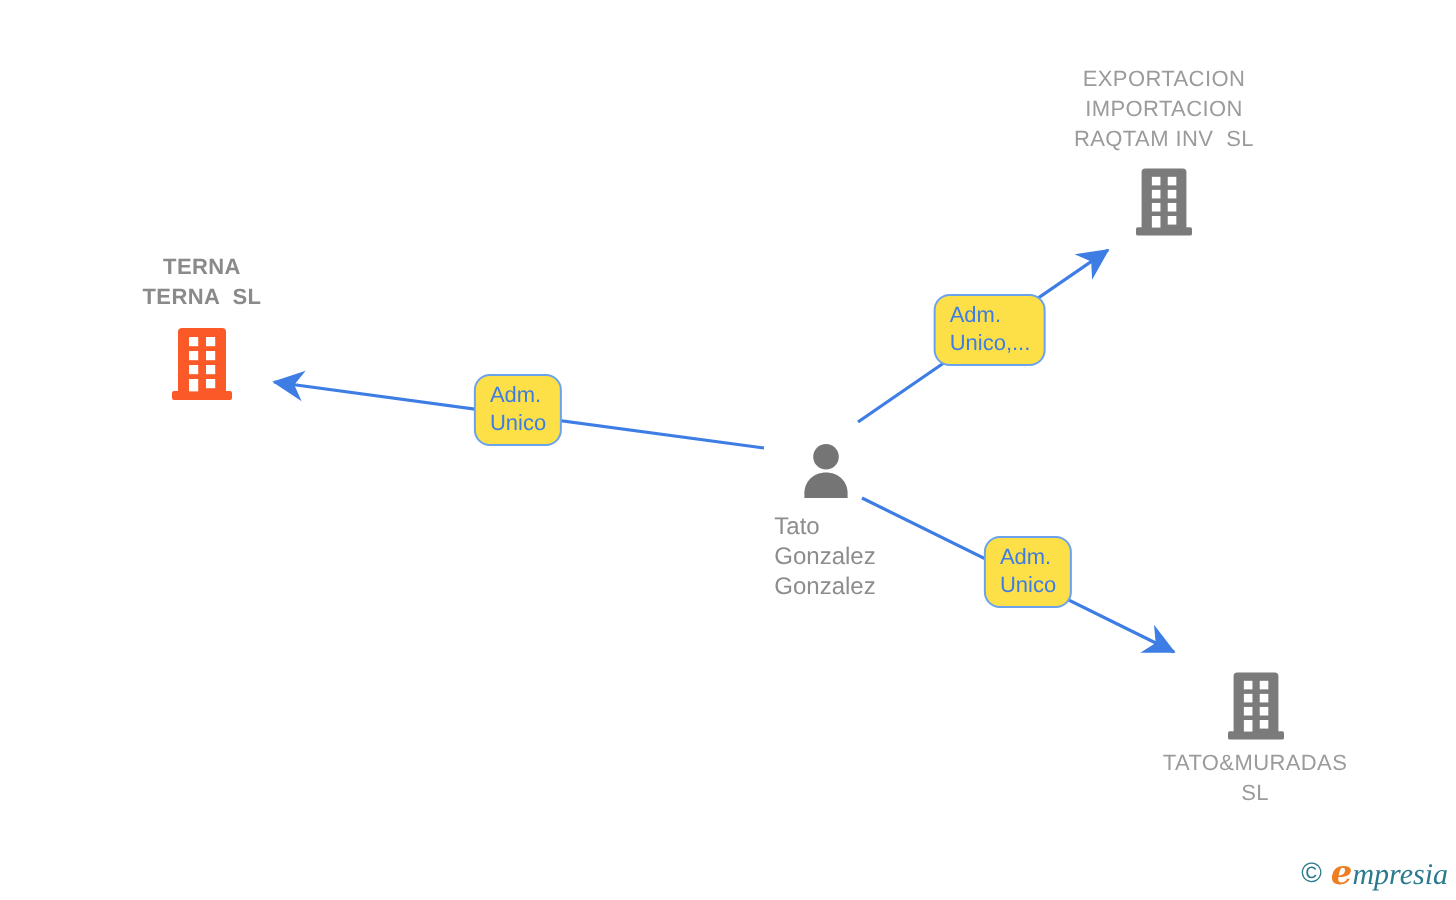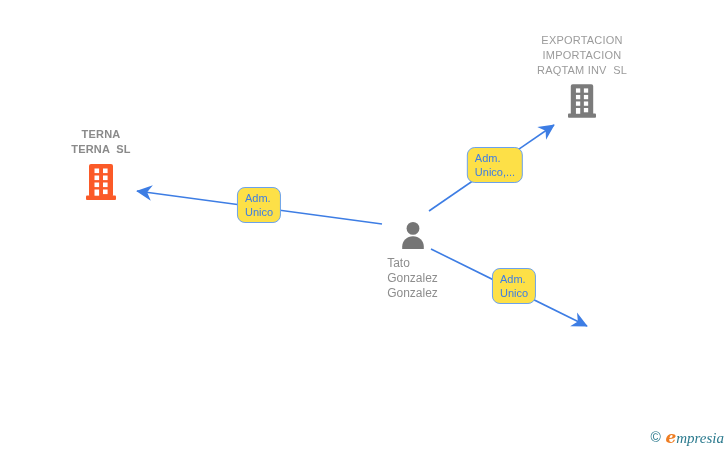--- a/index.html
+++ b/index.html
@@ -101,20 +101,42 @@
         <path d="M2.2,27 v-2.4 c0,-6 4.8,-10.3 10.8,-10.3 s10.8,4.3 10.8,10.3 V27 z"></path>
       </g>
     </svg>
     <div class="node-label person-label">
       <div class="nline">Tato</div>
       <div class="nline">Gonzalez</div>
       <div class="nline">Gonzalez</div>
     </div>
   </div>
 
+  <div class="node" style="left:555px; top:336px; width:145px;">
+    <svg width="28" height="34" viewBox="0 0 30 36">
+      <g fill="#7b7b7b">
+        <rect x="3" y="0" width="24" height="33" rx="2"></rect>
+        <rect x="0" y="31.5" width="30" height="4.5" rx="1"></rect>
+      </g>
+      <g fill="#ffffff">
+        <rect x="8.5" y="4.5" width="4.6" height="4.6"></rect>  
+          <rect x="17" y="4.5" width="4.6" height="4.6"></rect>
+        <rect x="8.5" y="11.5" width="4.6" height="4.6"></rect> 
+          <rect x="17" y="11.5" width="4.6" height="4.6"></rect>
+        <rect x="8.5" y="18.5" width="4.6" height="4.6"></rect> 
+          <rect x="17" y="18.5" width="4.6" height="4.6"></rect>
+        <rect x="8.5" y="25.5" width="4.6" height="6.2"></rect> 
+          <rect x="17" y="25.5" width="4.6" height="4.6"></rect>
+      </g>
+    </svg>
+    <div class="node-label company-label label-below">
+      <div class="nline">TATO&amp;MURADAS</div>
+      <div class="nline">SL</div>
+    </div>
+  </div>
 
   <div class="edge-label" style="left:259px; top:205px;">
     <div class="nline">Adm.</div>
     <div class="nline">Unico</div>
   </div>
   <div class="edge-label" style="left:495px; top:165px;">
     <div class="nline">Adm.</div>
     <div class="nline">Unico,...</div>
   </div>
   <div class="edge-label" style="left:514px; top:286px;">

